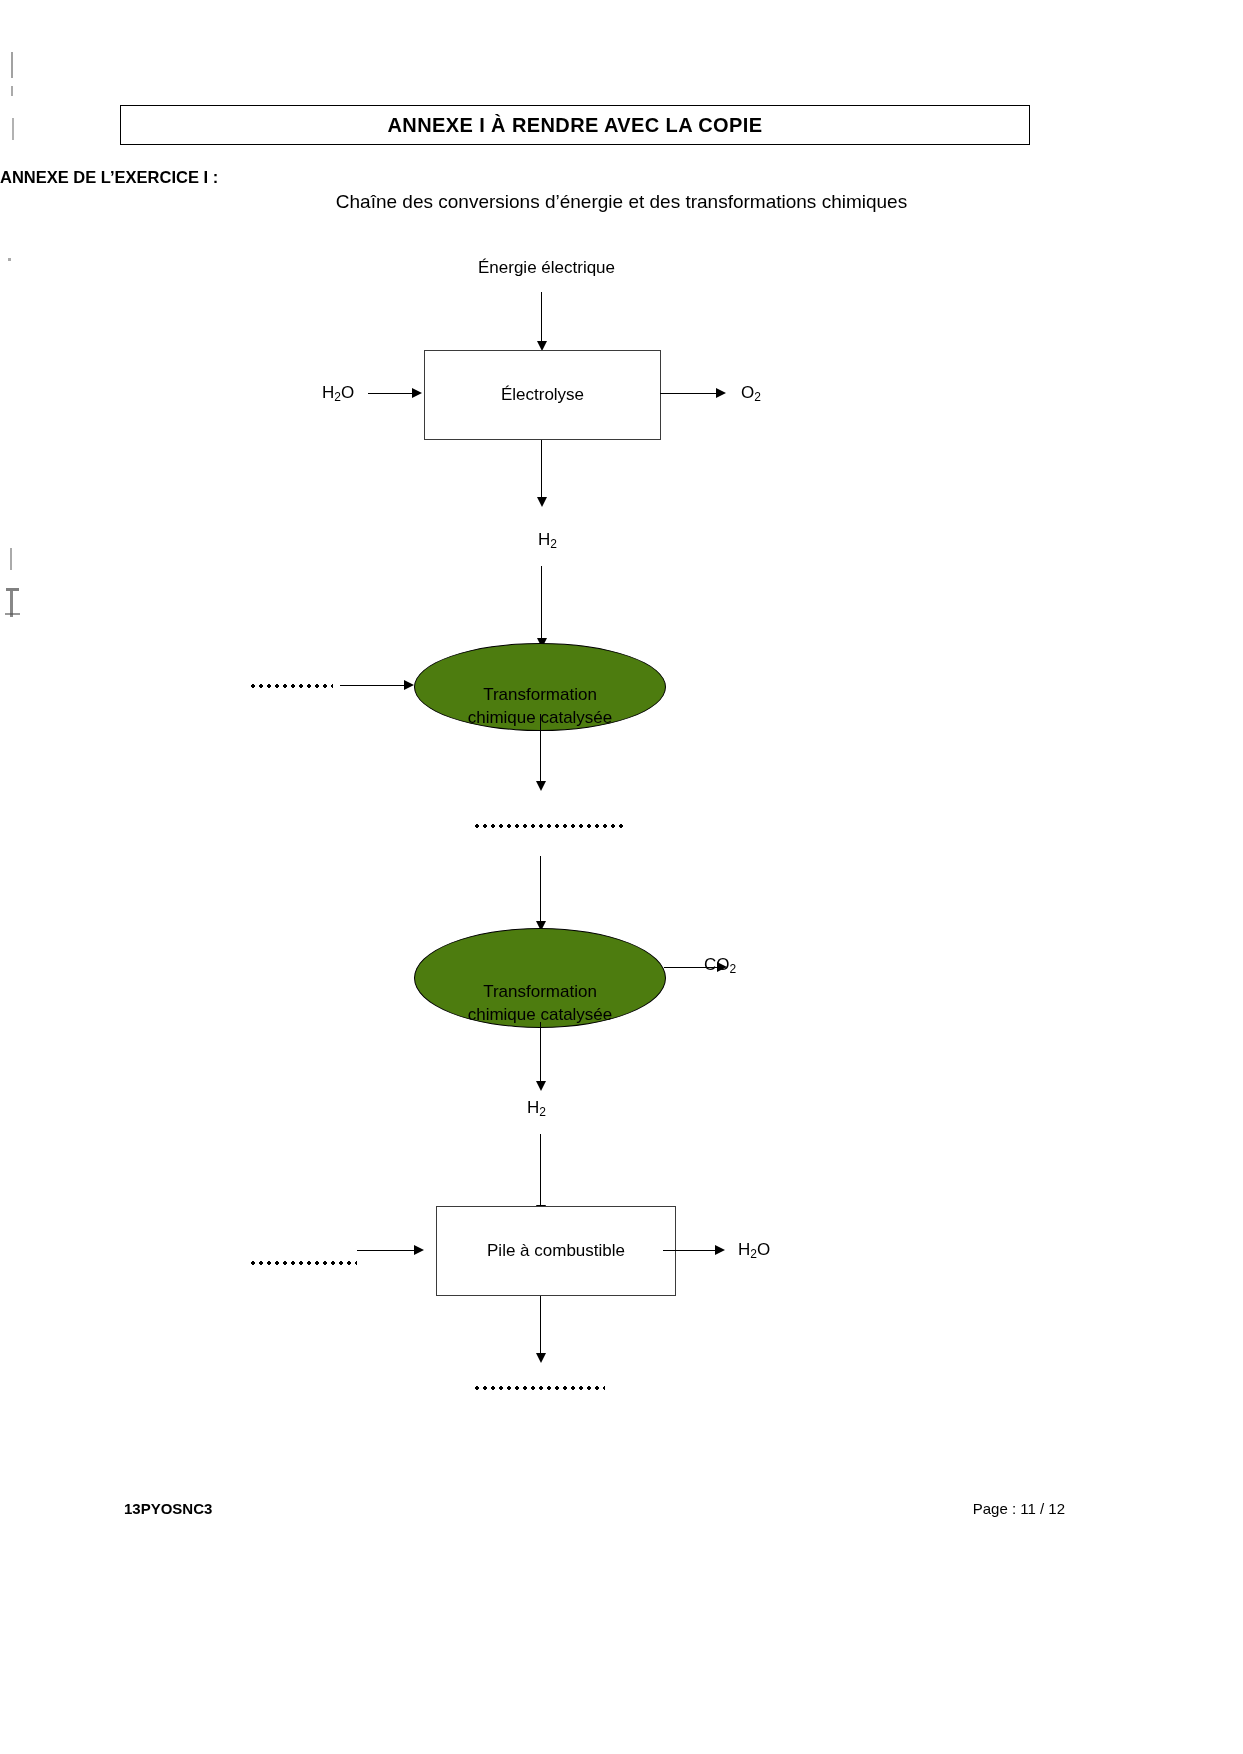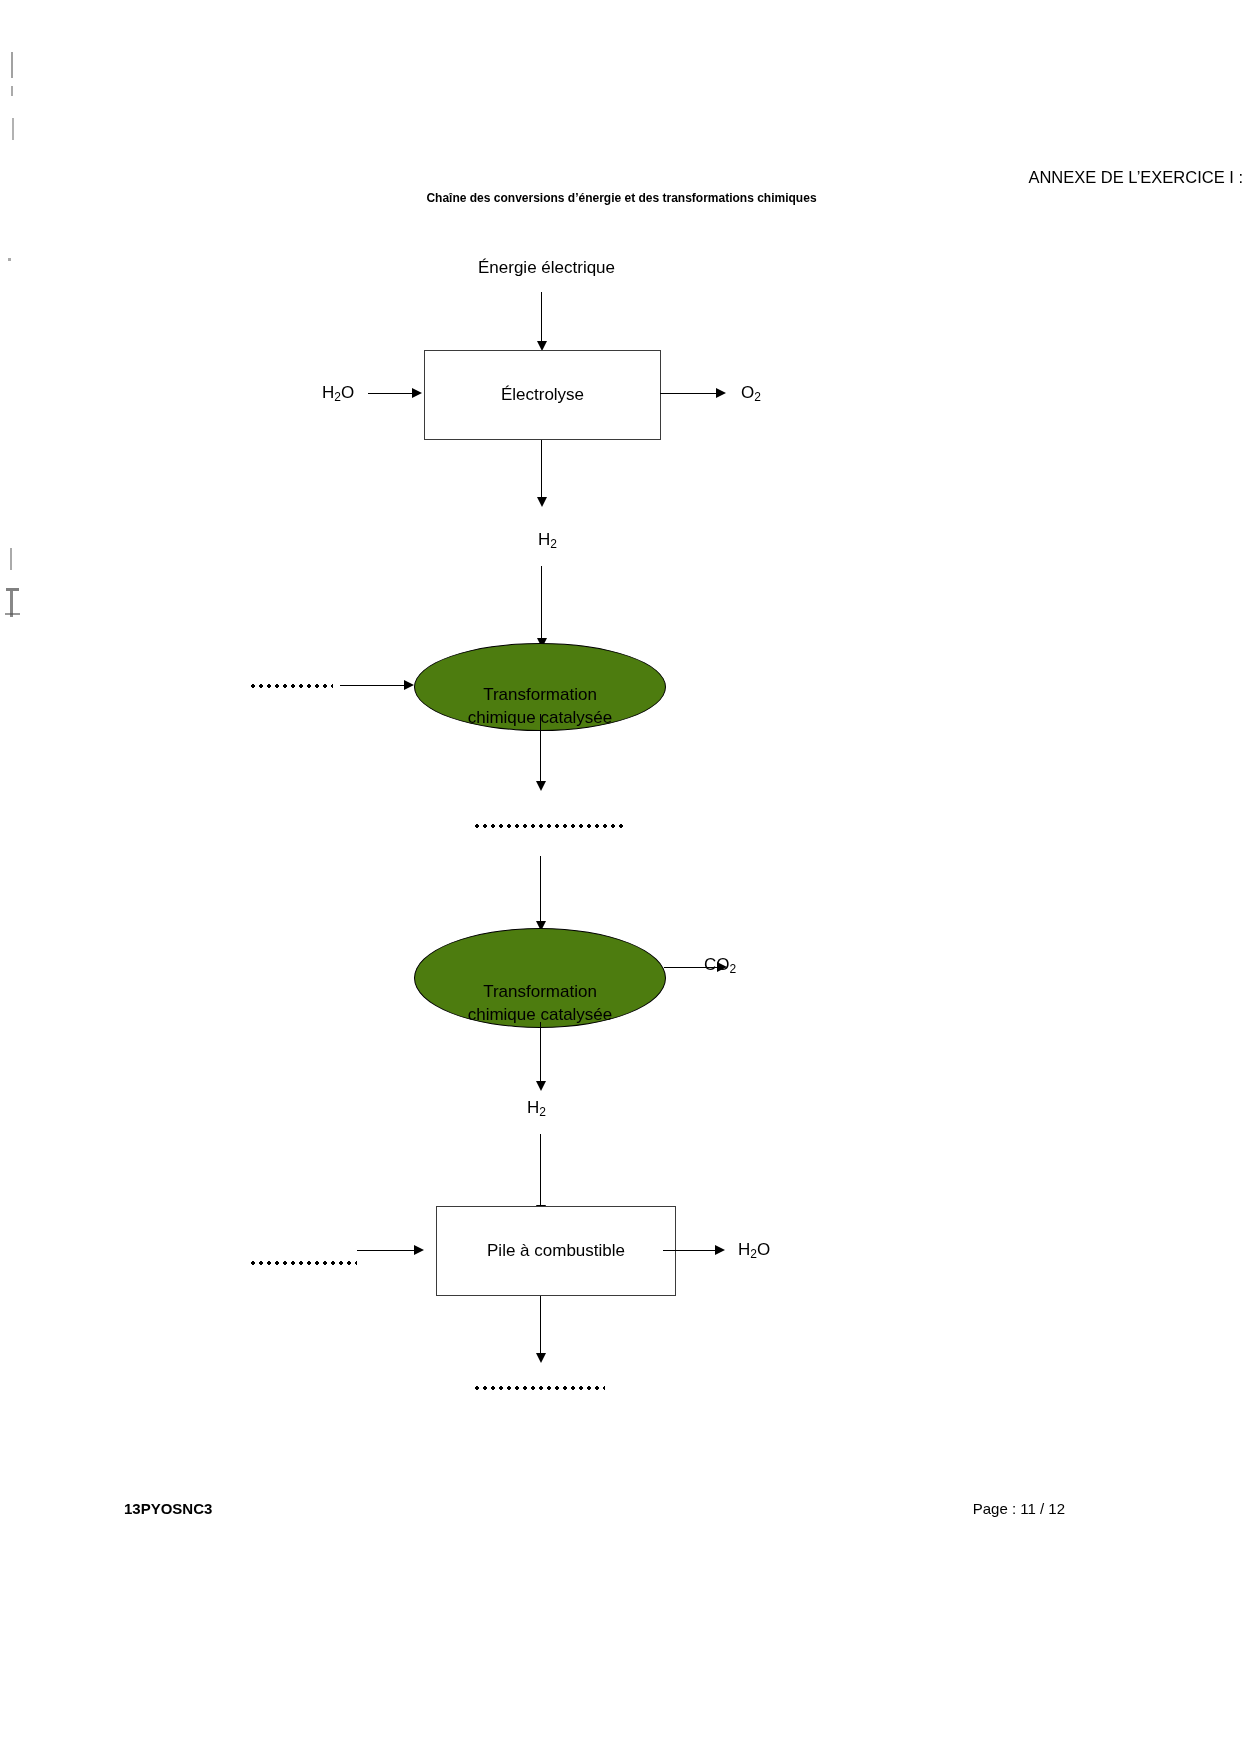--- a/index.html
+++ b/index.html
@@ -26,26 +26,26 @@
     position:absolute;left:120px;top:105px;width:908px;height:38px;
     border:1.6px solid #000;
     display:flex;align-items:center;justify-content:center;
   }
   .banner-text{
     font-size:20px;font-weight:bold;letter-spacing:.4px;white-space:nowrap;
   }
 
   
   .subtitle1{
-    position:absolute;left:0;top:168px;width:1243px;text-align:right;
-    font-size:16.5px;font-weight:normal;
+    position:absolute;left:0;top:168px;width:1243px;text-align:left;
+    font-size:16.5px;font-weight:bold;
   }
   .subtitle2{
     position:absolute;left:0;top:191px;width:1243px;text-align:center;
-    font-size:12px;font-weight:bold;
+    font-size:19px;font-weight:normal;
   }
 
   
   .node-box{
     position:absolute;border:1.4px solid #3b3b3b;background:#fff;
     display:flex;align-items:center;justify-content:center;
     font-size:17px;
   }
   .node-ellipse{
     position:absolute;border:1.6px solid #000;border-radius:50%;background:#4d7c0f;
@@ -91,20 +91,23 @@
 
   <div class="scan-mark sm1"></div>
   <div class="scan-mark sm2"></div>
   <div class="scan-mark sm3"></div>
   <div class="scan-mark sm4"></div>
   <div class="scan-mark sm5"></div>
   <div class="scan-mark sm6"></div>
   <div class="scan-mark sm7"></div>
   <div class="scan-mark sm8"></div>
 
+  <div class="banner">
+    <span class="banner-text">ANNEXE I À RENDRE AVEC LA COPIE</span>
+  </div>
 
   <div class="subtitle1">ANNEXE DE L’EXERCICE I :</div>
   <div class="subtitle2">Chaîne des conversions d’énergie et des transformations chimiques</div>
 
   <div class="lbl" style="left:478px;top:258px;">Énergie électrique</div>
 
   <div class="v-arrow" style="left:541px;top:292px;height:50px;"></div>
 
   <div class="lbl" style="left:322px;top:383px;">
     <span>H</span><sub>2</sub><span>O</span>

